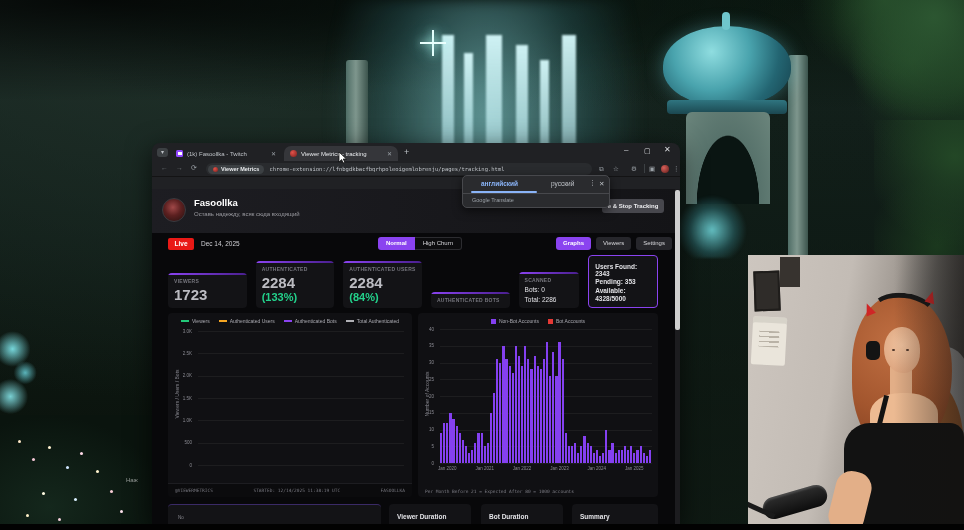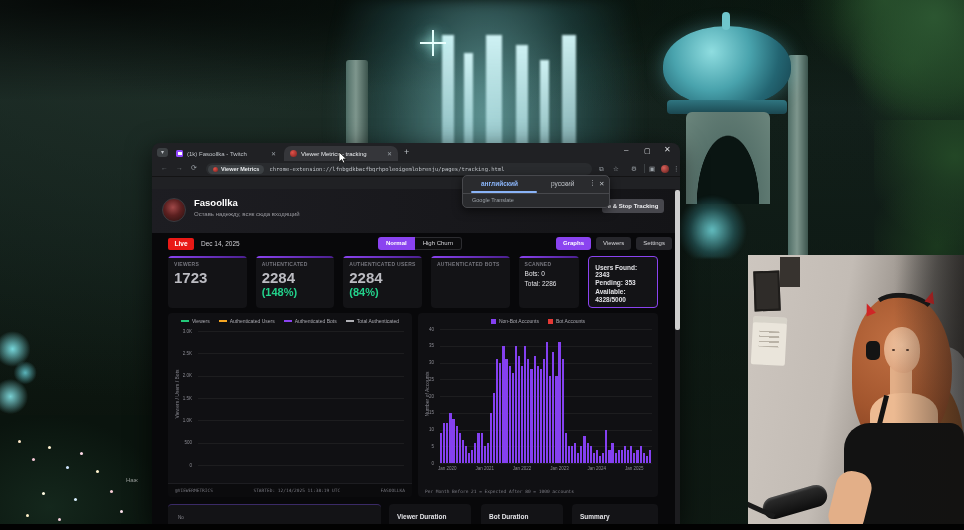--- a/index.html
+++ b/index.html
@@ -117,21 +117,21 @@
   .date-label{position:absolute;left:49px;top:51px;font-size:6.5px;color:#cfcfd4;}
   .mode-group{position:absolute;left:226px;top:48px;display:flex;}
   .mode-btn{height:13px;font-size:6px;line-height:13px;text-align:center;padding:0 8px;}
   .mode-active{background:#8a43f0;color:#fff;border-radius:3px 0 0 3px;font-weight:bold;}
   .mode-idle{background:#0c0c0e;color:#d6d6da;border:1px solid #2c2c30;border-left:none;border-radius:0 3px 3px 0;line-height:11px;}
   .view-group{position:absolute;left:404px;top:48px;display:flex;gap:5px;}
   .view-btn{height:13px;font-size:6px;line-height:13px;text-align:center;padding:0 7px;border-radius:3px;background:#26262b;color:#d6d6da;}
   .view-active{background:#8a43f0;color:#fff;font-weight:bold;}
 
   
-  .stats-row{position:absolute;left:16px;top:67px;width:490px;height:52px;display:flex;gap:9px;}
+  .stats-row{position:absolute;left:16px;top:67px;width:490px;height:52px;display:flex;gap:9px;align-items:flex-end;}
   .stat-card{position:relative;background:#131316;border-radius:4px;padding:5px 6px;overflow:hidden;}
   .stat-card:before{content:"";position:absolute;left:0;top:0;width:100%;height:2px;
     background:linear-gradient(90deg,#8a43f0,#4a1f8f);}
   .sc1,.sc2,.sc3,.sc4{width:86px;}
   .sc5{width:66px;} .sc6{width:76px;border:1px solid #8a43f0;}
   .sc6:before{display:none;}
   .stat-label{font-size:5px;letter-spacing:.3px;color:#76767e;font-weight:bold;}
   .stat-value{font-size:15px;font-weight:bold;color:#bcbcc2;margin-top:2px;}
   .stat-percent{font-size:11px;font-weight:bold;color:#23d18b;}
   .stat-line{font-size:6.5px;color:#e2e2e6;margin-top:3px;}
@@ -318,21 +318,21 @@
       </div>
 
       <div class="stats-row">
         <div class="stat-card sc1">
           <div class="stat-label">VIEWERS</div>
           <div class="stat-value">1723</div>
         </div>
         <div class="stat-card sc2">
           <div class="stat-label">AUTHENTICATED</div>
           <div class="stat-value">2284</div>
-          <div class="stat-percent">(148%)</div>
+          <div class="stat-percent">(133%)</div>
         </div>
         <div class="stat-card sc3">
           <div class="stat-label">AUTHENTICATED USERS</div>
           <div class="stat-value">2284</div>
           <div class="stat-percent">(84%)</div>
         </div>
         <div class="stat-card sc4">
           <div class="stat-label">AUTHENTICATED BOTS</div>
         </div>
         <div class="stat-card sc5">

